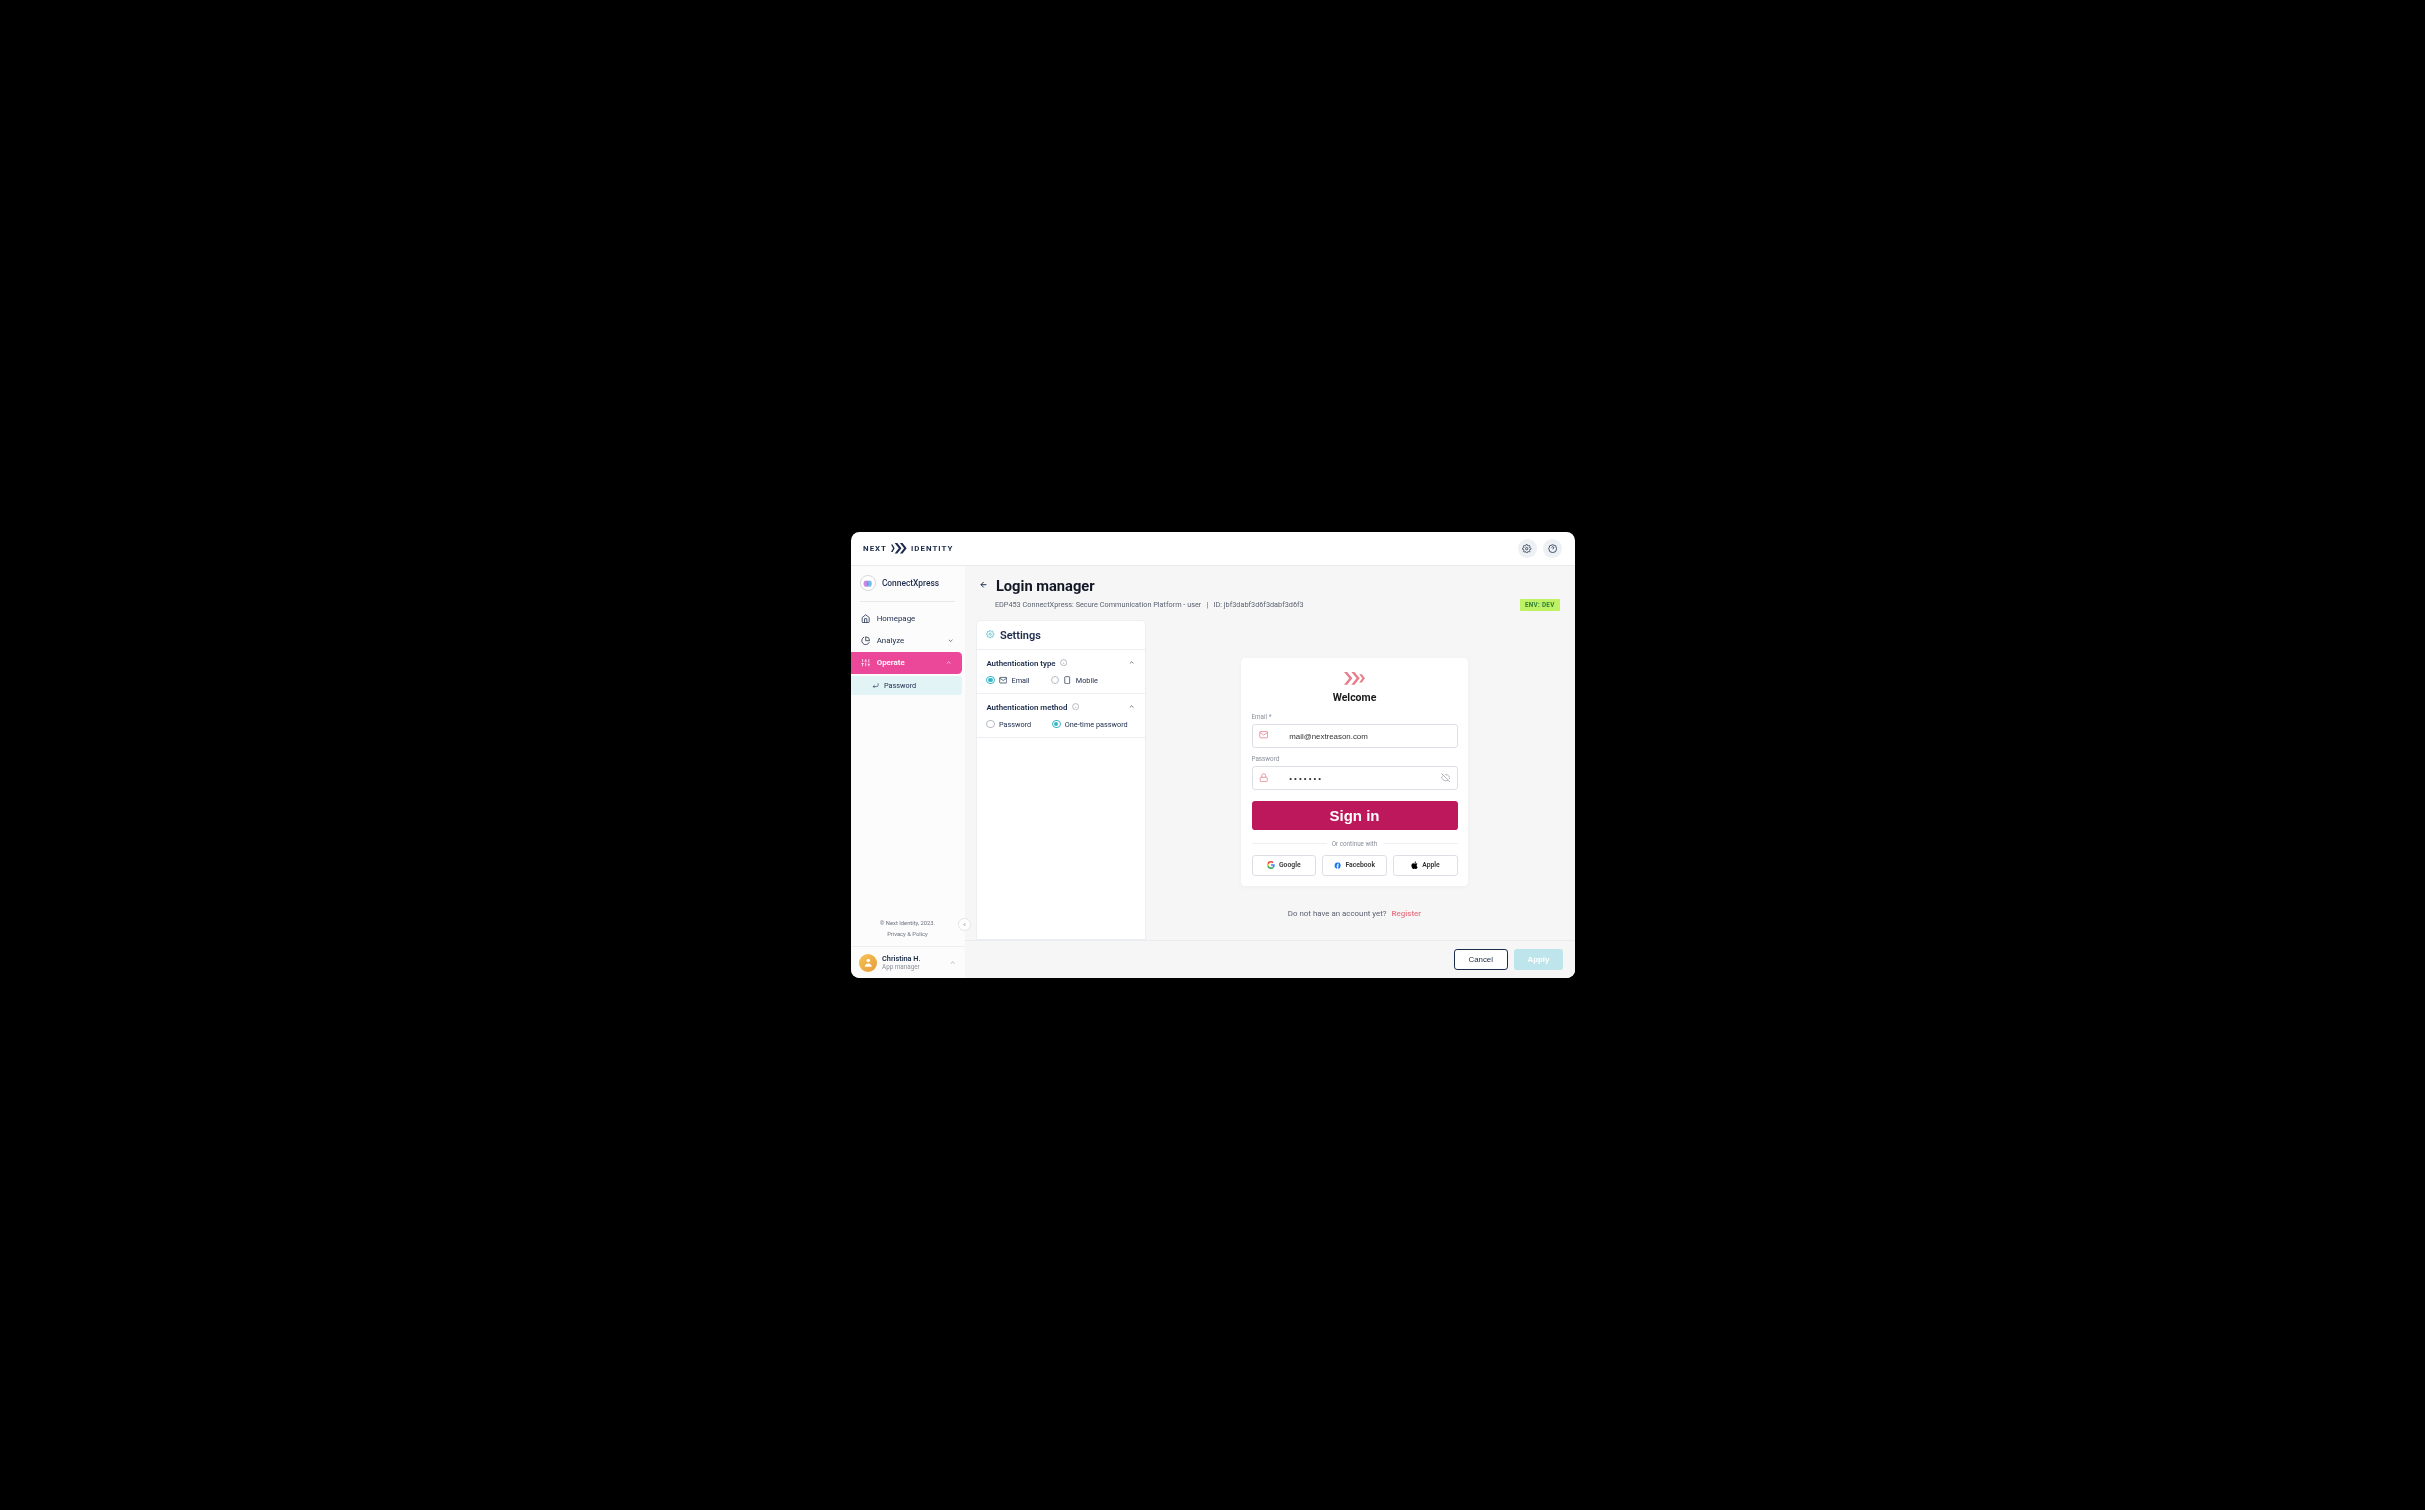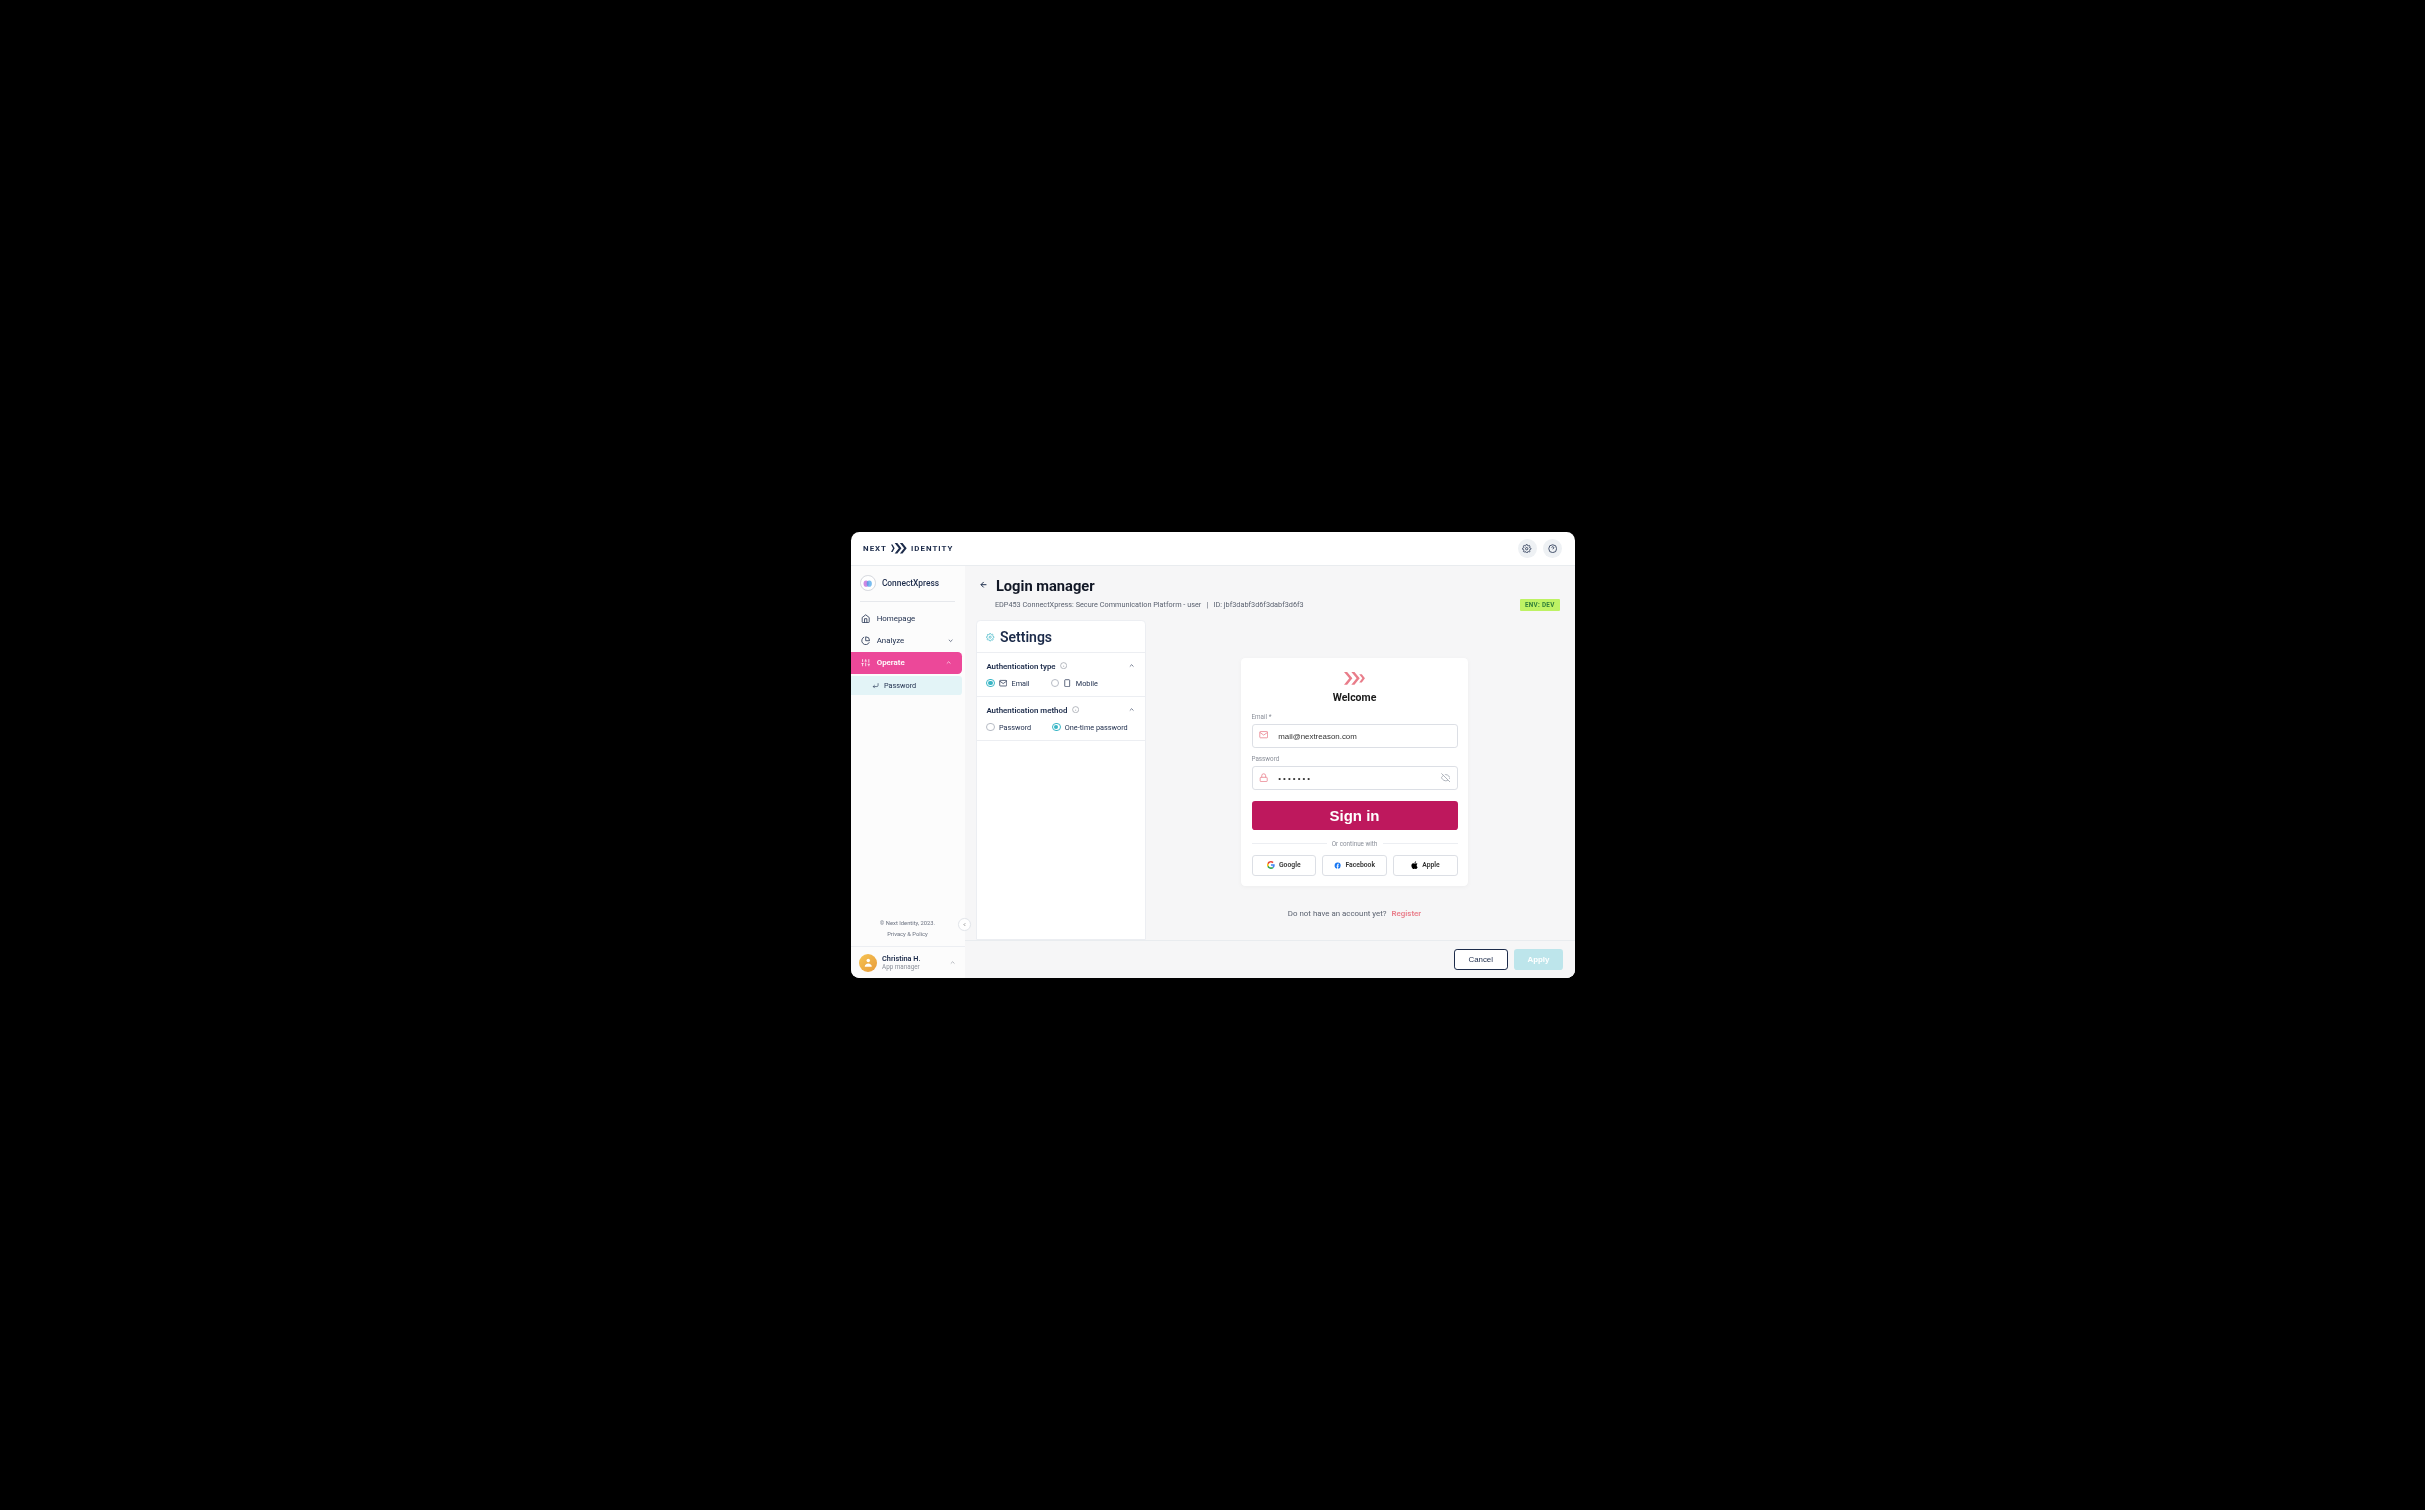--- a/index.html
+++ b/index.html
@@ -157,21 +157,21 @@
     background: #fff;
     border: 0.5px solid #eceef2;
     border-radius: 4.2px 4.2px 0 0;
     overflow: hidden;
     display: flex; flex-direction: column;
   }
   .settings-card-header {
     display: flex; align-items: center; gap: 5.2px;
     padding: 7.3px 9.4px;
     border-bottom: 0.5px solid #eceef2;
-    font-weight: 600; color: #1c2b4a; font-size: 14px;
+    font-weight: 600; color: #1c2b4a; font-size: 11px;
   }
   .settings-card-header .gear { color: #39b6c6; }
   .setting-section { padding: 8.4px 9.4px; border-bottom: 0.5px solid #eceef2; }
   .setting-section-head { display: flex; align-items: center; gap: 4.2px; margin-bottom: 7.3px; cursor: pointer; }
   .setting-section-head .ttl { font-size: 7.9px; font-weight: 600; color: #1c2b4a; }
   .setting-section-head .info { color: #8a8f99; }
   .setting-section-head .chev { margin-left: auto; color: #1c2b4a; }
   .radio-row { display: flex; gap: 21px; }
   .radio-opt { display: flex; align-items: center; gap: 4.2px; cursor: pointer; color: #1c2b4a; font-size: 7.3px; }
   .radio {
@@ -186,21 +186,21 @@
     width: 227px;
     background: #fff;
     border-radius: 4.2px;
     box-shadow: 0 1px 5.2px rgba(0,0,0,0.04);
     padding: 12.6px 10.5px 10.5px;
   }
   .login-logo { display: flex; justify-content: center; color: #e97d8a; margin-bottom: 5.2px; }
   .login-title { text-align: center; font-size: 10.5px; font-weight: 700; color: #1a1a1a; margin-bottom: 9.4px; }
   .field-label { font-size: 6.3px; color: #8a8f99; margin-bottom: 3.1px; }
   .input-wrap {
-    display: flex; align-items: center; gap: 10px;
+    display: flex; align-items: center; gap: 21px;
     border: 0.5px solid #dcdfe5; border-radius: 3.1px;
     padding: 5.2px 6.3px; margin-bottom: 7.3px;
     position: relative;
   }
   .input-wrap .field-icon { color: #e97d8a; }
   .input-wrap input {
     border: none; outline: none; flex: 1; font-size: 7.9px; color: #333; background: transparent;
   }
   .input-wrap .eye { color: #9aa0aa; cursor: pointer; }
   .signin-btn {

